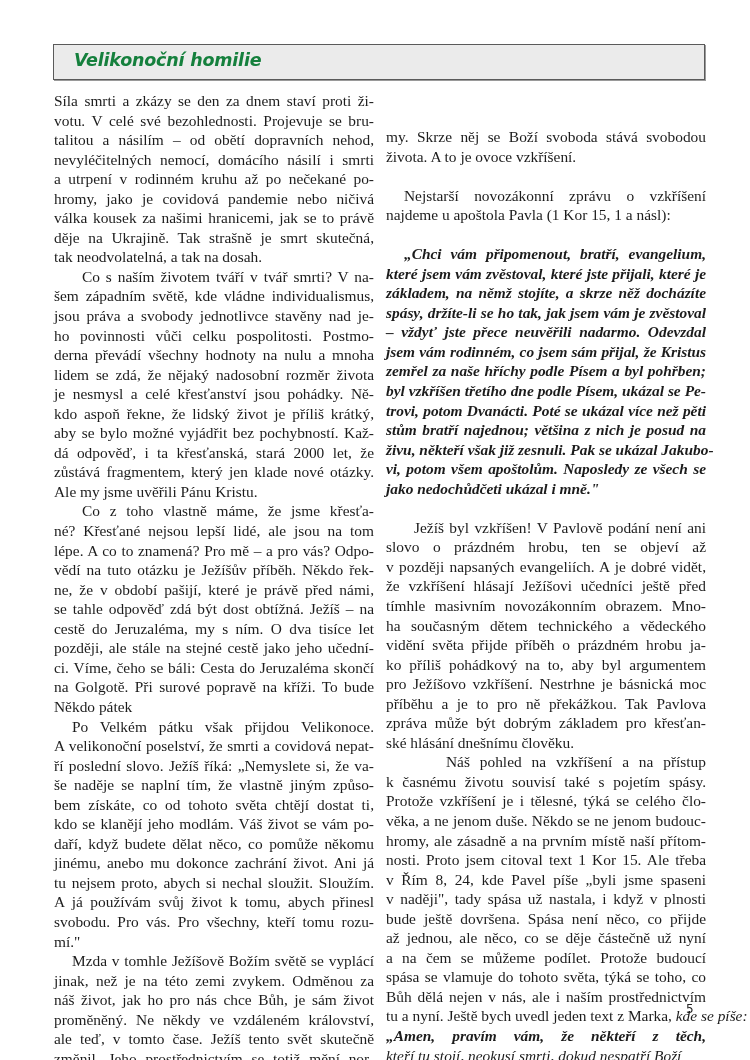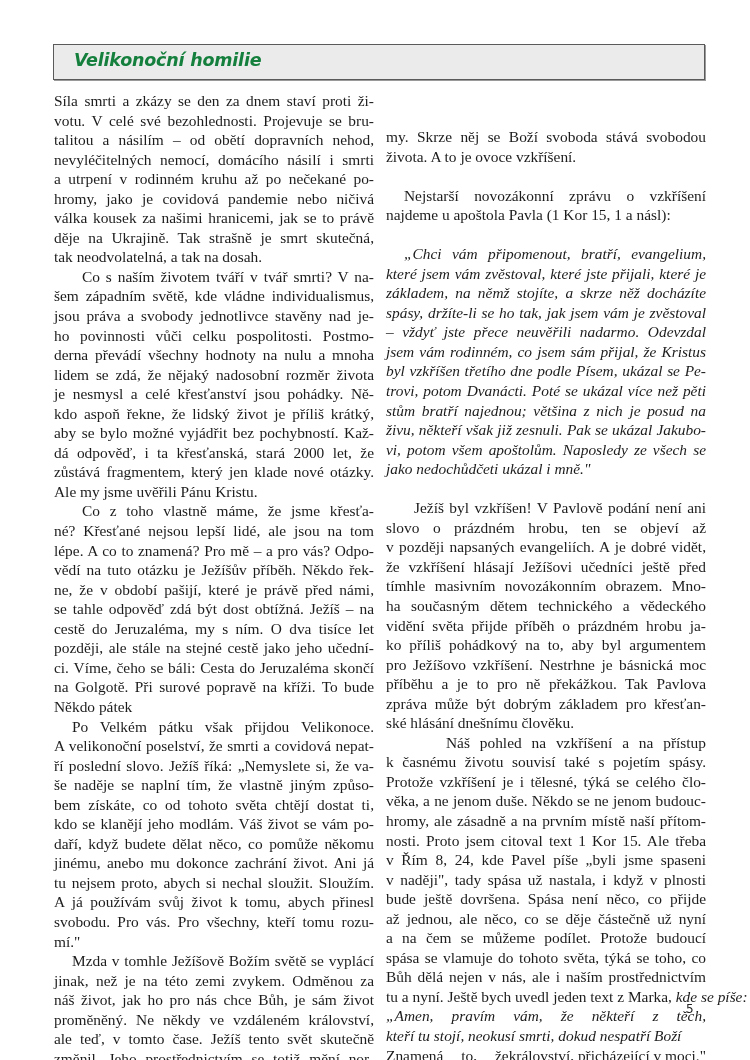--- a/index.html
+++ b/index.html
@@ -22,21 +22,21 @@
   .line {
     font-family: "Liberation Serif", "DejaVu Serif", serif;
     font-size: 15.4px; line-height: 19.55px; height: 19.55px;
     white-space: nowrap; text-align: justify; text-align-last: justify;
     overflow: visible;
   }
   .line.last { text-align-last: left; }
   .line.indent { padding-left: 28px; }
   .line.indent-small { padding-left: 18px; }
   .line.indent-big { padding-left: 60px; }
-  .line.italic { font-style: italic; }
+  .line.italic { font-style: italic; font-weight: bold; }
   .gap { height: 19.5px; }
   .ital { font-style: italic; }
   .page-number {
     position: absolute; left: 686px; top: 1002px;
     font-family: "DejaVu Sans", "Liberation Sans", sans-serif; font-size: 12px; color: #222;
   }
 </style>
 </head>
 <body>
 
@@ -103,20 +103,21 @@
   <div class="gap"></div>
   <div class="line indent-small">Nejstarší novozákonní zprávu o vzkříšení</div>
   <div class="line last">najdeme u apoštola Pavla (1 Kor 15, 1 a násl):</div>
   <div class="gap"></div>
   <div class="line italic indent-small">„Chci vám připomenout, bratří, evangelium,</div>
   <div class="line italic">které jsem vám zvěstoval, které jste přijali, které je</div>
   <div class="line italic">základem, na němž stojíte, a skrze něž docházíte</div>
   <div class="line italic">spásy, držíte-li se ho tak, jak jsem vám je zvěstoval</div>
   <div class="line italic">– vždyť jste přece neuvěřili nadarmo. Odevzdal</div>
   <div class="line italic">jsem vám rodinném, co jsem sám přijal, že Kristus</div>
+  <div class="line italic">zemřel za naše hříchy podle Písem a byl pohřben;</div>
   <div class="line italic">byl vzkříšen třetího dne podle Písem, ukázal se Pe-</div>
   <div class="line italic">trovi, potom Dvanácti. Poté se ukázal více než pěti</div>
   <div class="line italic">stům bratří najednou; většina z nich je posud na</div>
   <div class="line italic">živu, někteří však již zesnuli. Pak se ukázal Jakubo-</div>
   <div class="line italic">vi, potom všem apoštolům. Naposledy ze všech se</div>
   <div class="line italic last">jako nedochůdčeti ukázal i mně."</div>
   <div class="gap"></div>
   <div class="line indent">Ježíš byl vzkříšen! V Pavlově podání není ani</div>
   <div class="line">slovo o prázdném hrobu, ten se objeví až</div>
   <div class="line">v později napsaných evangeliích. A je dobré vidět,</div>

